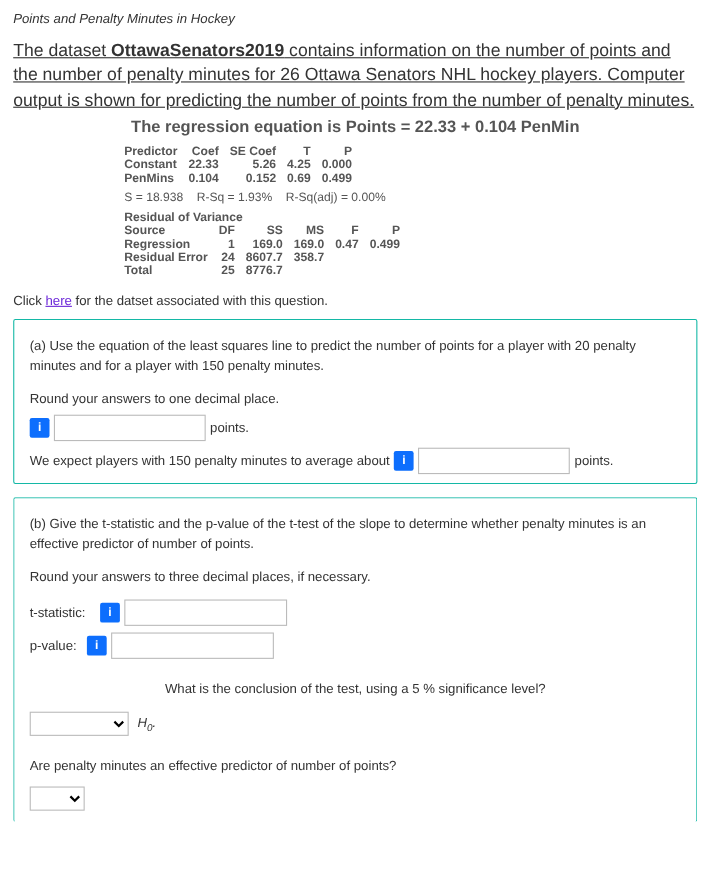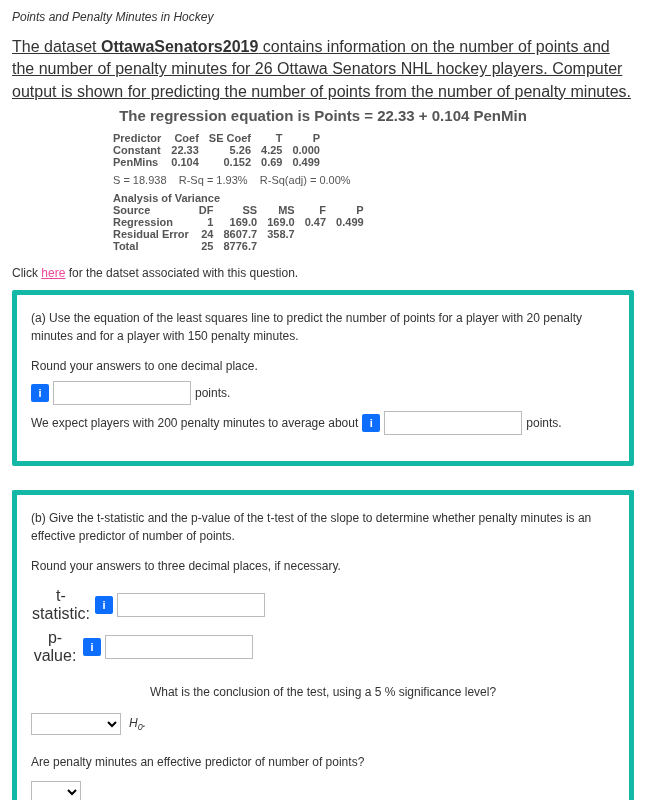--- a/index.html
+++ b/index.html
@@ -42,27 +42,27 @@
     font-size: 11px;
   }
   .output-block td, .output-block th {
     padding: 0 10px 0 0;
     text-align: right;
     font-weight: bold;
     color: #555;
   }
   .output-block .lbl { text-align: left; }
   .srow { margin: 6px 0; font-weight: normal; color:#555; font-size:11px;}
-  .link { color: #ec4899; }
+  .link { color: #6d28d9; }
   .question-box {
-    border: 5px solid #14b8a6;
+    border: 1px solid #14b8a6;
     border-radius: 2px;
-    padding: 14px 14px 20px 14px;
+    padding: 14px 14px 2px 14px;
     margin-top: 10px;
-    margin-bottom: 24px;
+    margin-bottom: 12px;
   }
   .qtext { font-size: 12px; line-height: 1.5; margin-bottom: 14px;}
   .round { font-size: 12px; margin-bottom: 8px;}
   .ansline { font-size: 12px; margin: 6px 0; display:flex; align-items:center; flex-wrap:wrap; gap:4px;}
   .info-icon {
     display: inline-flex;
     width: 18px;
     height: 18px;
     background: #0d6efd;
     color: #fff;
@@ -87,21 +87,21 @@
     font-size: 12px;
   }
   .etext {
     border: 1px solid #ccc;
     background: #f7f7f7;
     border-radius: 2px;
     padding: 10px 12px;
     font-size: 12px;
     margin-top: 14px;
   }
-  .lbl-left { display:inline-block; width:60px; font-size:16px;text-align:center;}
+  .lbl-left { display:inline-block; width:60px; font-size:12px;}
   .sel {
     border: 1px solid #bbb;
     height: 22px;
     font-size: 12px;
     background: #fff;
   }
   .sel-wide { width: 90px; }
   .sel-narrow { width: 50px; }
   .h0 { font-style: italic; font-size:12px; margin-left:4px;text-align:right;}
   .sub { font-size: 9px; vertical-align: sub; }
@@ -141,21 +141,21 @@
       <td>0.69</td>
       <td>0.499</td>
     </tr>
   </tbody>
     </table>
   <div class="srow">
     <span>S = 18.938</span>&nbsp;&nbsp;&nbsp;
     <span>R-Sq = 1.93%</span>&nbsp;&nbsp;&nbsp;
     <span>R-Sq(adj) = 0.00%</span>
   </div>
-  <div style="font-weight:bold;">Analysis of Variance</div>
+  <div style="font-weight:bold;">Residual of Variance</div>
   <table>
     <tbody>
         <tr>
       <td class="lbl">Source</td>
       <td>DF</td>
       <td>SS</td>
       <td>MS</td>
       <td>F</td>
       <td>P</td>
     </tr>
@@ -195,21 +195,21 @@
   <div class="qtext">(a) Use the equation of the least squares line to predict the number of points for a player with 20 penalty minutes and for a player with 150 penalty minutes.</div>
   <div class="round">Round your answers to one decimal place.</div>
 
   <div class="ansline">
     <span class="info-icon">i</span>
     <input class="num-input" style="">
     <span>points.</span>
   </div>
 
   <div class="ansline">
-    <span>We expect players with 200 penalty minutes to average about</span>
+    <span>We expect players with 150 penalty minutes to average about</span>
     <span class="info-icon">i</span>
     <input class="num-input" style="">
     <span>points.</span>
   </div>
 
 </div>
 
 <div class="question-box" style="border-bottom:none; padding-bottom:4px;">
   <div class="qtext">(b) Give the t-statistic and the p-value of the t-test of the slope to determine whether penalty minutes is an effective predictor of number of points.</div>
   <div class="round" style="margin-bottom:14px;">Round your answers to three decimal places, if necessary.</div>

